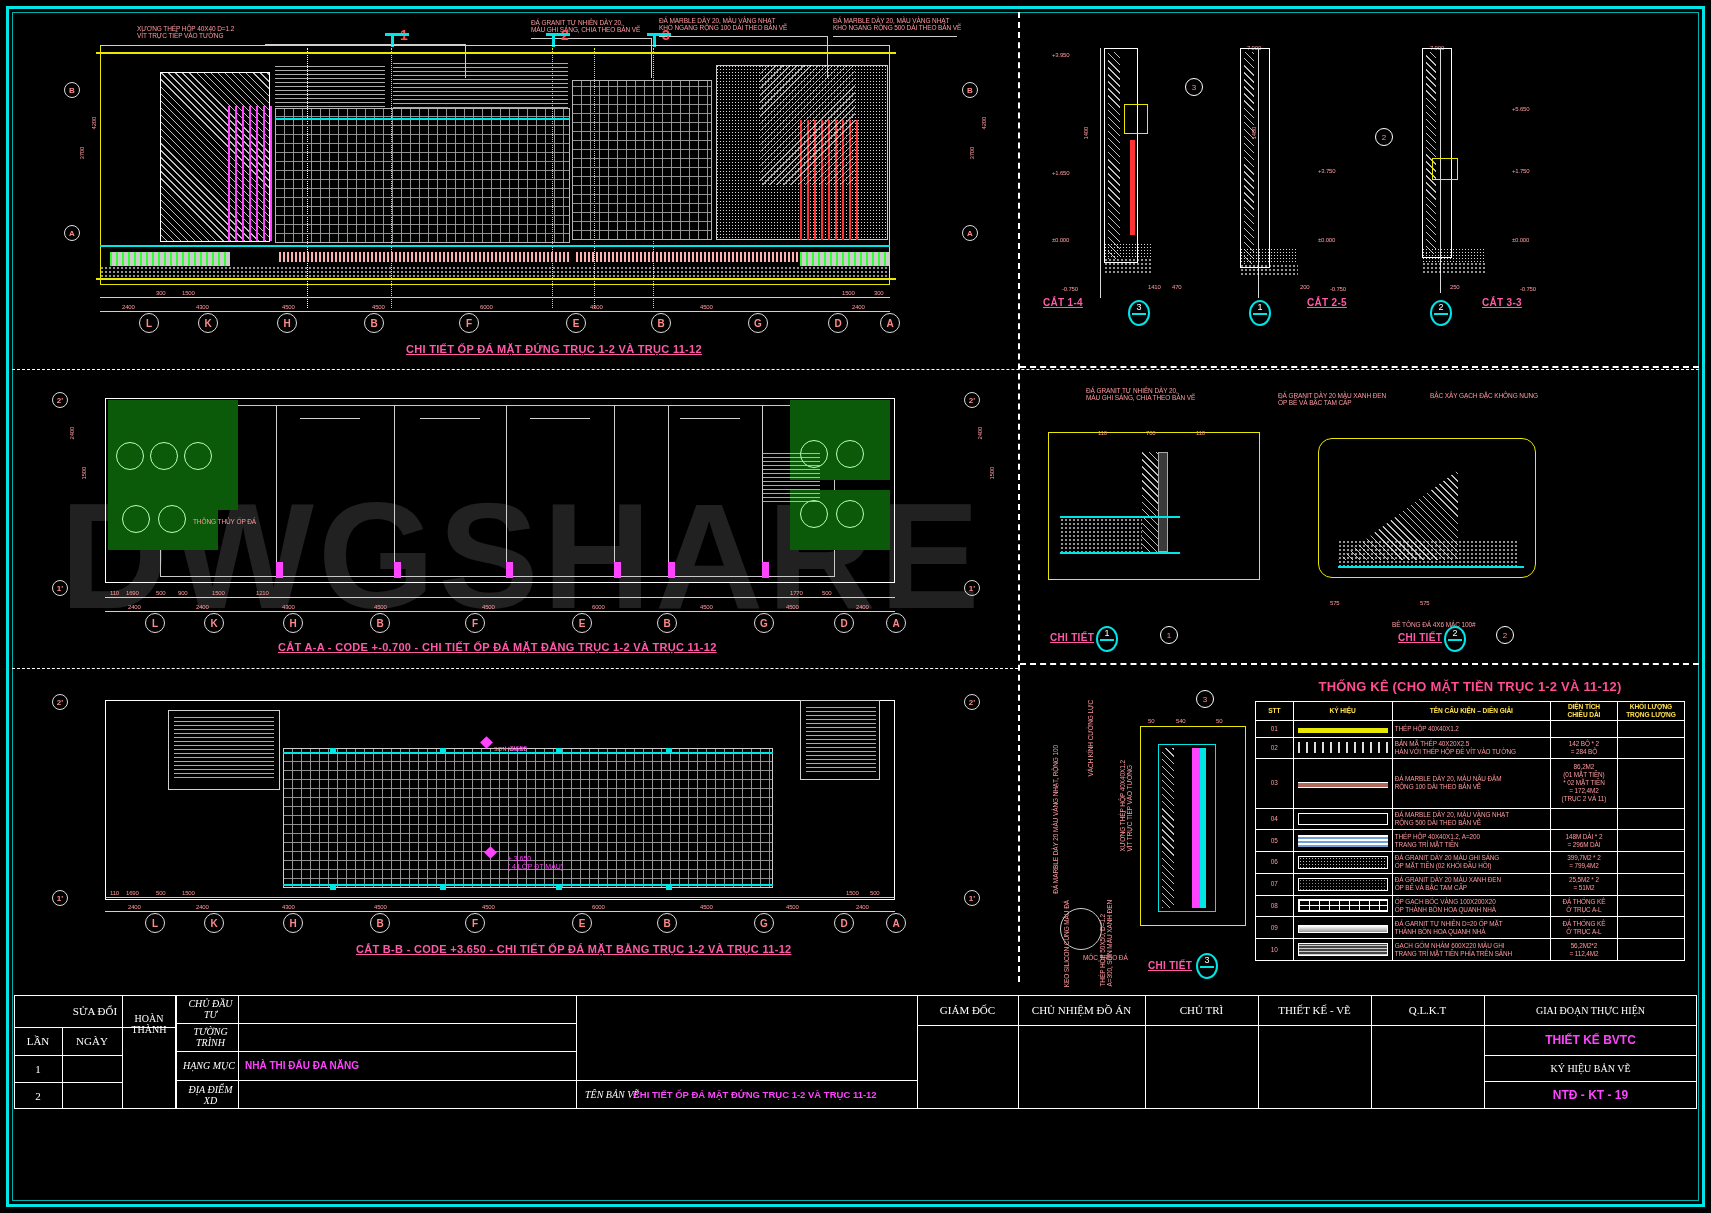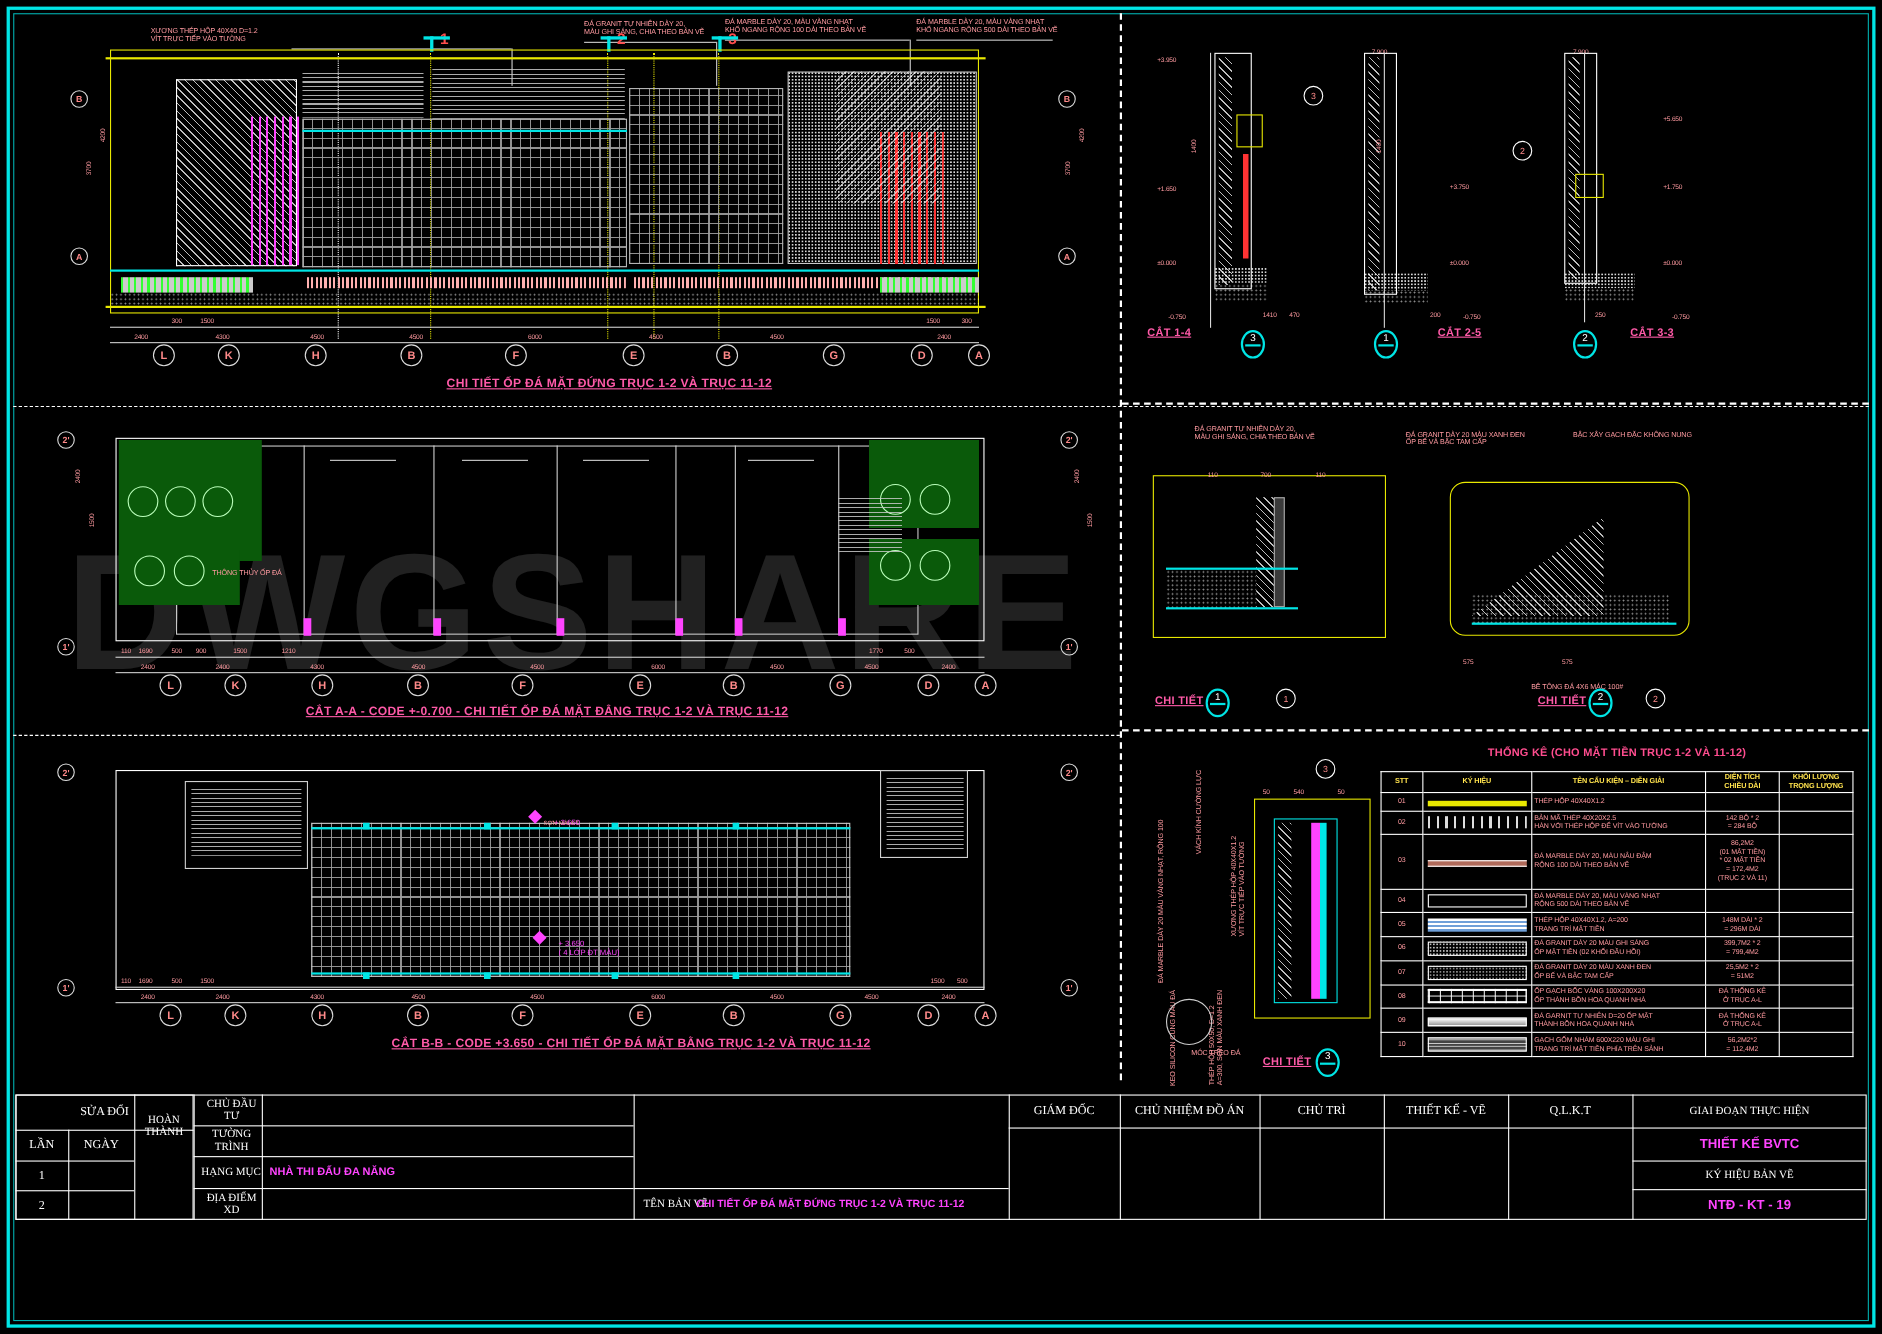--- a/index.html
+++ b/index.html
@@ -117,42 +117,42 @@
   .smk { position: absolute; color:#ff4d4d; font-weight:bold; font-size:14px; }
 
   
   .tb { position: absolute; border: 1px solid #ffffff; }
   .tb-cell {
     position: absolute;
     display: flex; align-items: center; justify-content: center;
     color: #ffffff; font-family: "Liberation Serif", serif;
     font-size: 11px; text-align: center;
   }
-  .tb-cell.small { font-size: 10px; }
+  .tb-cell.small { font-size: 10px; font-style: italic; }
   .tb-cell.left { justify-content: flex-start; padding-left: 5px; }
   .tb-cell.magb { color:#ff44ff; font-weight:bold; font-family:"Liberation Sans",sans-serif; }
 
   
   #stats { position:absolute; left:1255px; top:701px; width:430px; height:260px; }
   #stats table { border-collapse: collapse; width:100%; height:100%; }
   #stats th, #stats td {
     border: 1px solid #ffffff;
     color: #ff9aa0;
     font-size: 6.4px;
     padding: 1px 2px;
     letter-spacing: -0.1px;
     line-height: 1.25;
     vertical-align: middle;
   }
   #stats th { color:#ffe24d; font-weight: bold; text-align:center; font-size:6.6px;}
   #stats td.c { text-align:center; }
   #stats td.sym { padding:2px 4px; }
   .stats-title {
     position:absolute; left:1255px; top:679px; width:430px;
-    text-align:center; color:#ff4d8f; font-weight:bold; font-size:10px;
+    text-align:center; color:#ff4d8f; font-weight:bold; font-size:13px;
     letter-spacing:.2px;
   }
   .symbox { width:100%; height:13px; position:relative; }
 
   
   #wm {
     position:absolute; left:60px; top:470px; width:1520px;
     font-size:150px; font-weight:bold; letter-spacing:4px;
     color:rgba(255,255,255,0.13);
     font-family:"Liberation Sans",sans-serif;

